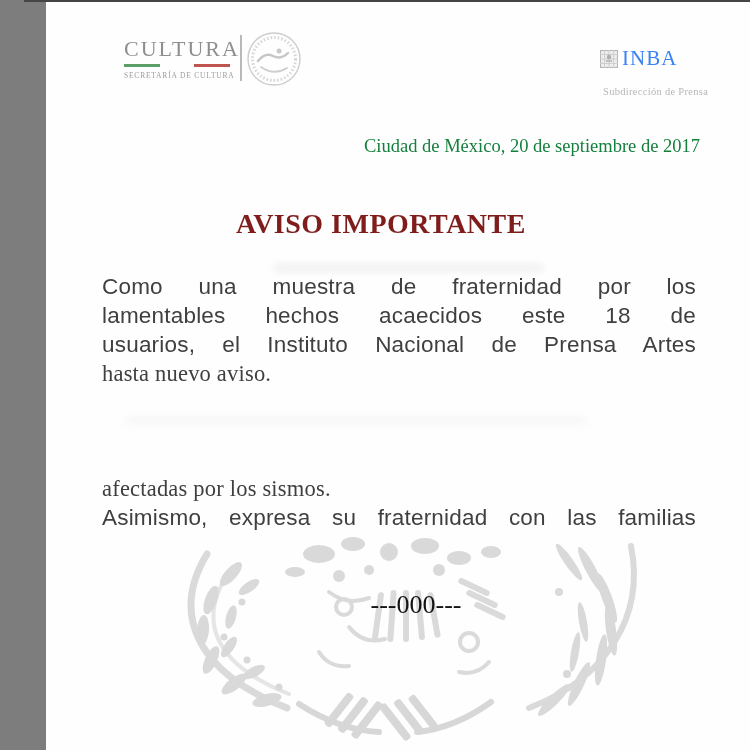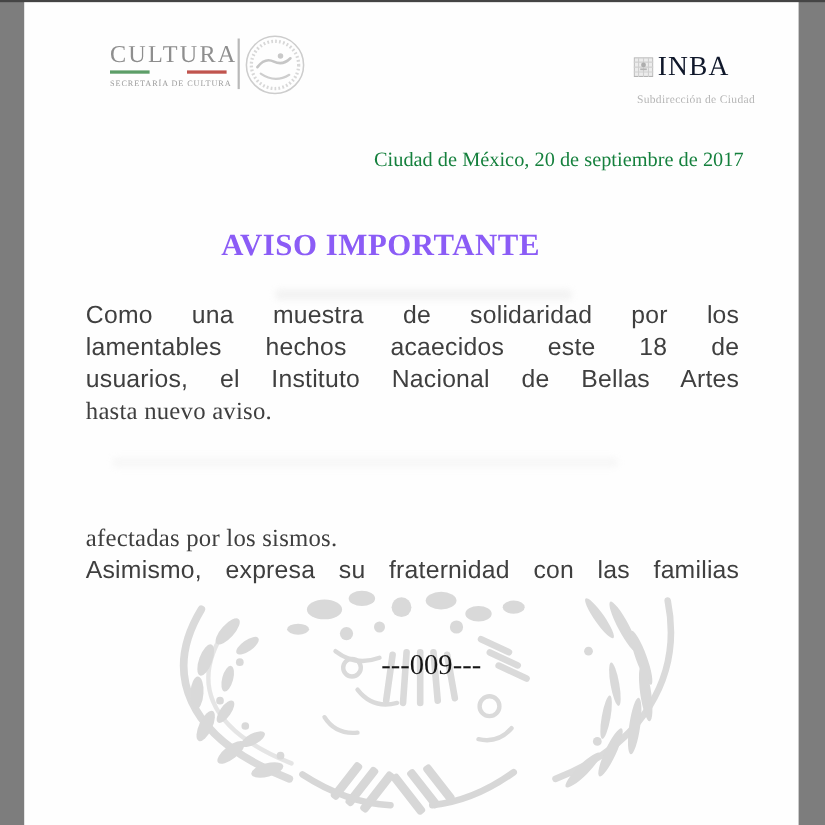--- a/index.html
+++ b/index.html
@@ -7,20 +7,21 @@
     width: 750px; height: 750px;
     background: #7d7d7d;
     font-family: "Liberation Sans", sans-serif;
     overflow: hidden;
     position: relative;
   }
   .frame {
     position: absolute; inset: 0;
     border-top: 2px solid #454545;
     box-sizing: border-box;
+    margin-left: 24px;
   }
   .page {
     position: absolute;
     left: 22px; top: 0; width: 704px; height: 748px;
     background: #fefefe;
     overflow: hidden;
   }
   
   .cultura-block { position: absolute; left: 78px; top: 34px; width: 106px; }
   .cultura-wordmark {
@@ -41,42 +42,43 @@
     position: absolute; left: 194px; top: 33px;
     width: 2px; height: 46px; background: #b9b9b9;
   }
   .seal-top { position: absolute; left: 200px; top: 29px; width: 56px; height: 56px; }
   
   .inba-block { position: absolute; left: 554px; top: 46px; }
   .inba-row { display: flex; align-items: center; gap: 4px; }
   .inba-icon { width: 18px; height: 18px; }
   .inba-wordmark {
     font-family: "Liberation Serif", serif;
-    font-size: 25px; letter-spacing: 1px; color: #0f172a;
+    font-size: 21px; letter-spacing: 1px; color: #3b82f6;
     line-height: 1; white-space: nowrap;
   }
   .inba-subtitle {
     position: absolute; left: 557px; top: 84px;
     font-family: "Liberation Serif", serif;
     font-size: 10.5px; color: #b6b6b6; letter-spacing: 0.3px;
     white-space: nowrap;
   }
   
   .dateline {
     position: absolute; right: 50px; top: 134px;
     font-family: "Liberation Serif", serif;
     font-size: 18.5px; color: #15803d; white-space: nowrap;
   }
   .doc-title {
     position: absolute; left: 0; top: 206px; width: 648px;
     text-align: center;
     font-family: "Liberation Serif", serif;
-    font-weight: bold; font-size: 28px; color: #8b5cf6;
+    font-weight: bold; font-size: 28px; color: #7f1d1d;
     letter-spacing: 0.5px;
     z-index: 2;
+    padding-left: 11px;
   }
   
   .body-par { position: absolute; left: 56px; width: 594px; z-index: 2;
     font-size: 22.5px; color: #3f3f3f; line-height: 29px; letter-spacing: 0.2px; }
   .par-1 { top: 270px; }
   .par-2 { top: 472px; }
   .pline { text-align: justify; text-align-last: justify; height: 29px; white-space: nowrap; }
   .pline.last { text-align-last: left; font-family: Liberation Serif, serif; }
   .smudge {
     position: absolute; background: #ededed; filter: blur(3px);
@@ -134,42 +136,42 @@
               <line x1="9" y1="0" x2="9" y2="18"></line>
               <line x1="13.5" y1="0" x2="13.5" y2="18"></line>
             </g>
             <circle cx="9" cy="7" r="2.2" fill="#adadad"></circle>
             <rect x="6" y="10.2" width="6" height="1.6" fill="#b5b5b5"></rect>
           </svg>
         </div>
         <div class="inba-wordmark">INBA</div>
       </div>
     </div>
-    <div class="inba-subtitle">Subdirección de Ciudad</div>
+    <div class="inba-subtitle">Subdirección de Prensa</div>
 
     <div class="dateline">Ciudad de México, 20 de septiembre de 2017</div>
 
     <div class="doc-title">AVISO IMPORTANTE</div>
 
     <div class="smudge smudge-1"></div>
     <div class="smudge smudge-2"></div>
 
     <div class="body-par par-1">
-      <div class="pline">Como una muestra de solidaridad por los</div>
+      <div class="pline">Como una muestra de fraternidad por los</div>
       <div class="pline">lamentables hechos acaecidos este 18 de</div>
-      <div class="pline">usuarios, el Instituto Nacional de Bellas Artes</div>
+      <div class="pline">usuarios, el Instituto Nacional de Prensa Artes</div>
       <div class="pline last">hasta nuevo aviso.</div>
     </div>
 
     <div class="body-par par-2">
       <div class="pline last">afectadas por los sismos.</div>
       <div class="pline">Asimismo, expresa su fraternidad con las familias</div>
     </div>
 
-    <div class="end-marker">---009---</div>
+    <div class="end-marker">---000---</div>
 
     <div class="watermark">
       <svg viewBox="0 0 510 215" width="510" height="215">
 
         <g stroke="#dadada" fill="none" stroke-linecap="round">
           <path d="M68,22 C34,78 52,138 148,176" stroke-width="7"></path>
           <path d="M90,40 C60,85 70,130 150,162" stroke-width="4" opacity="0.7"></path>
           <path d="M492,14 C506,84 468,146 390,176" stroke-width="6"></path>
         </g>
 

